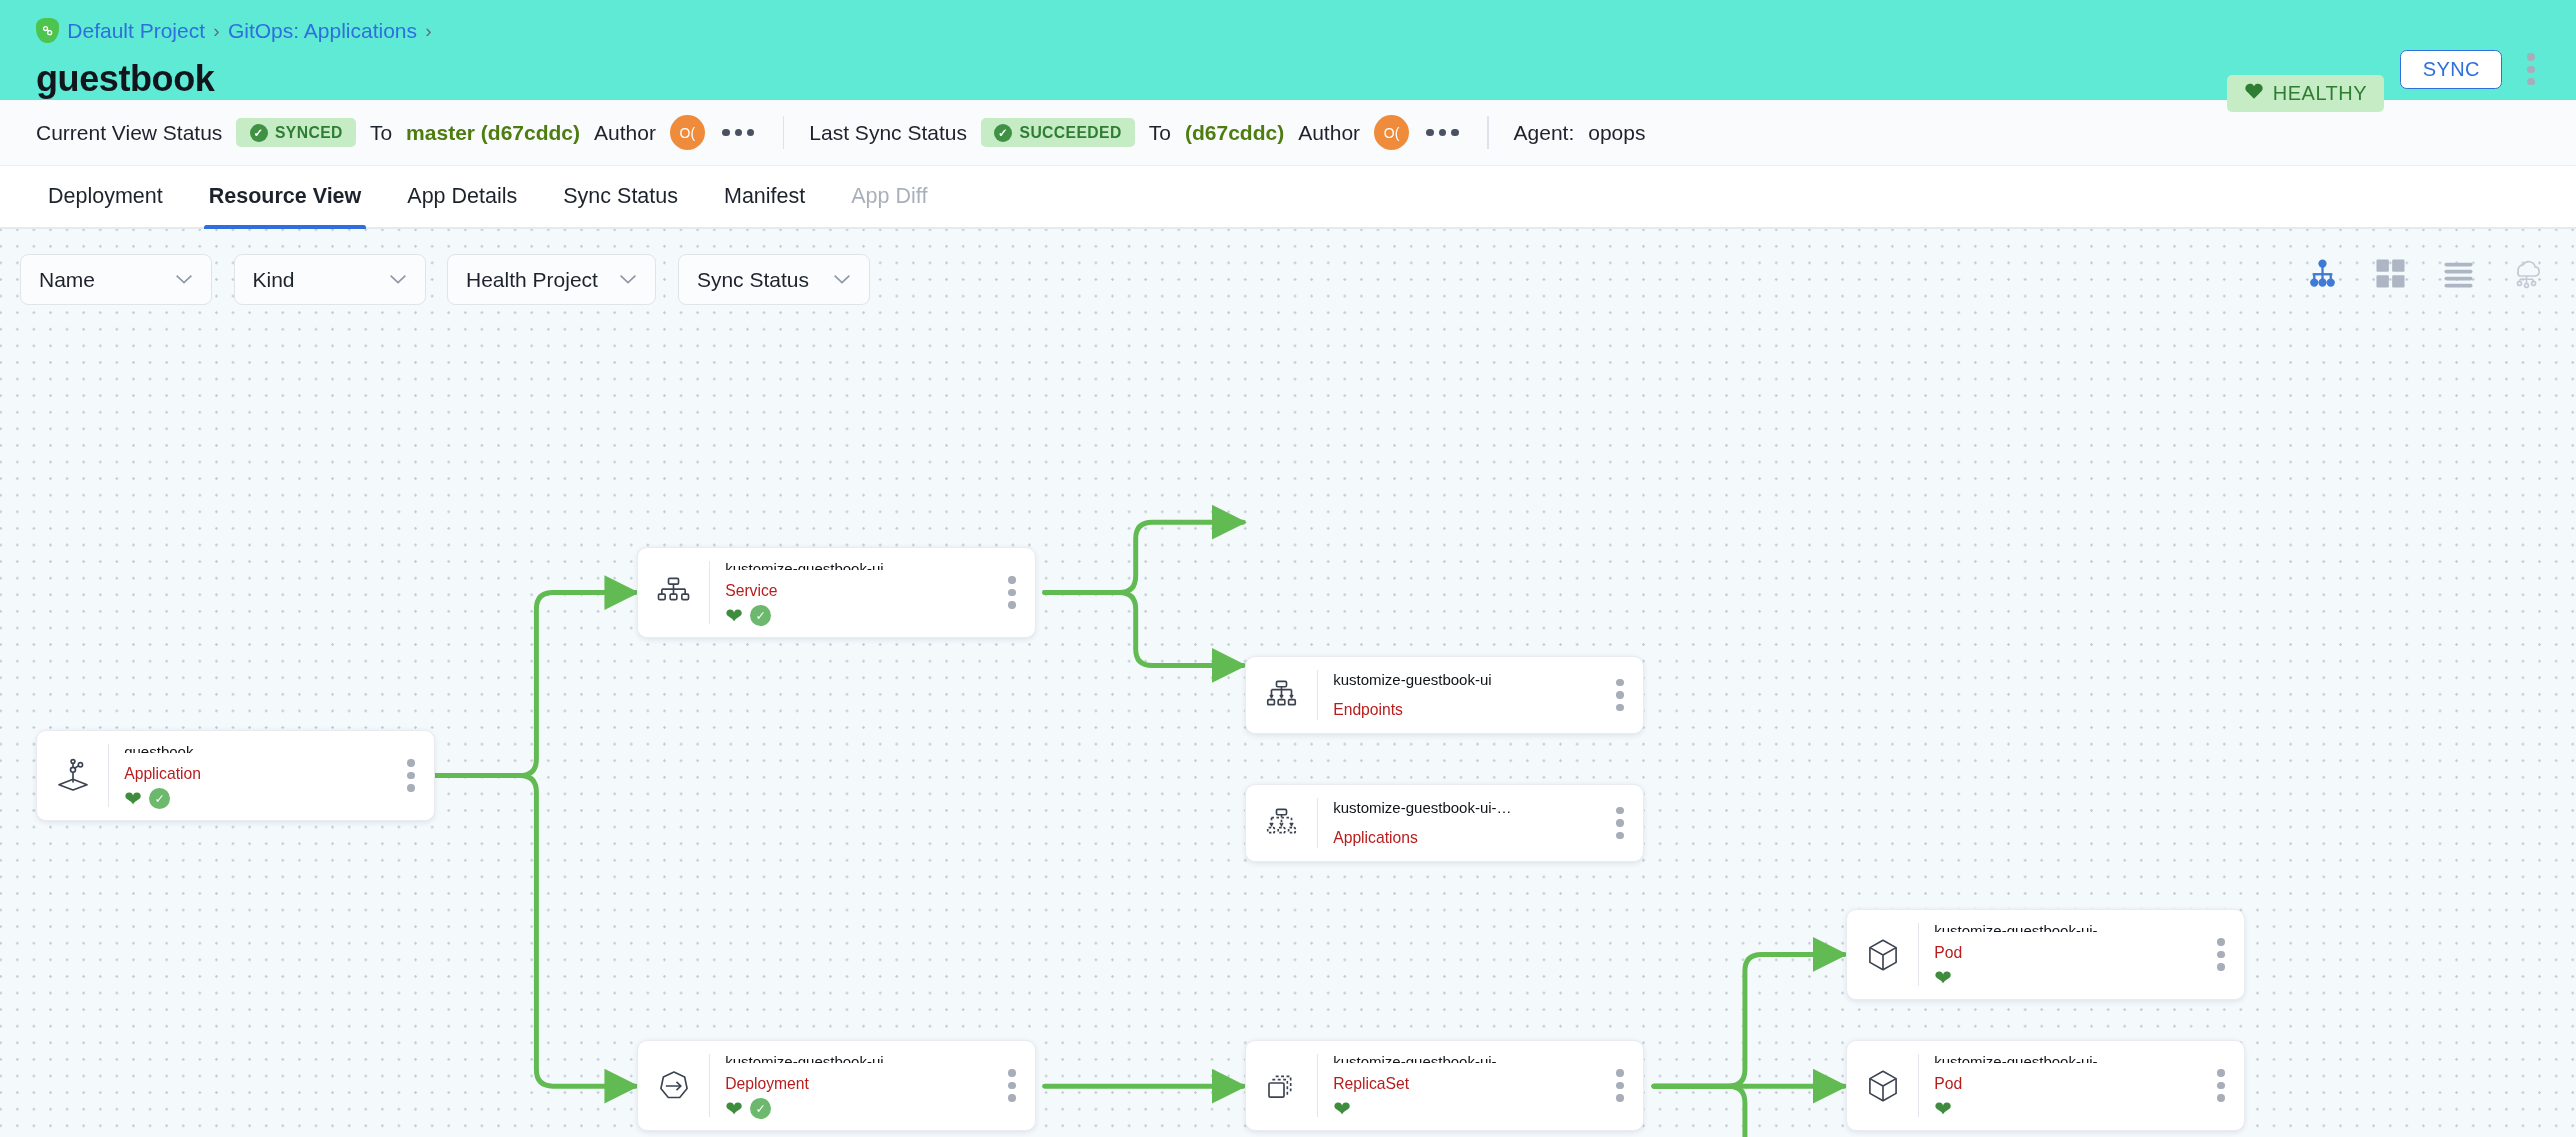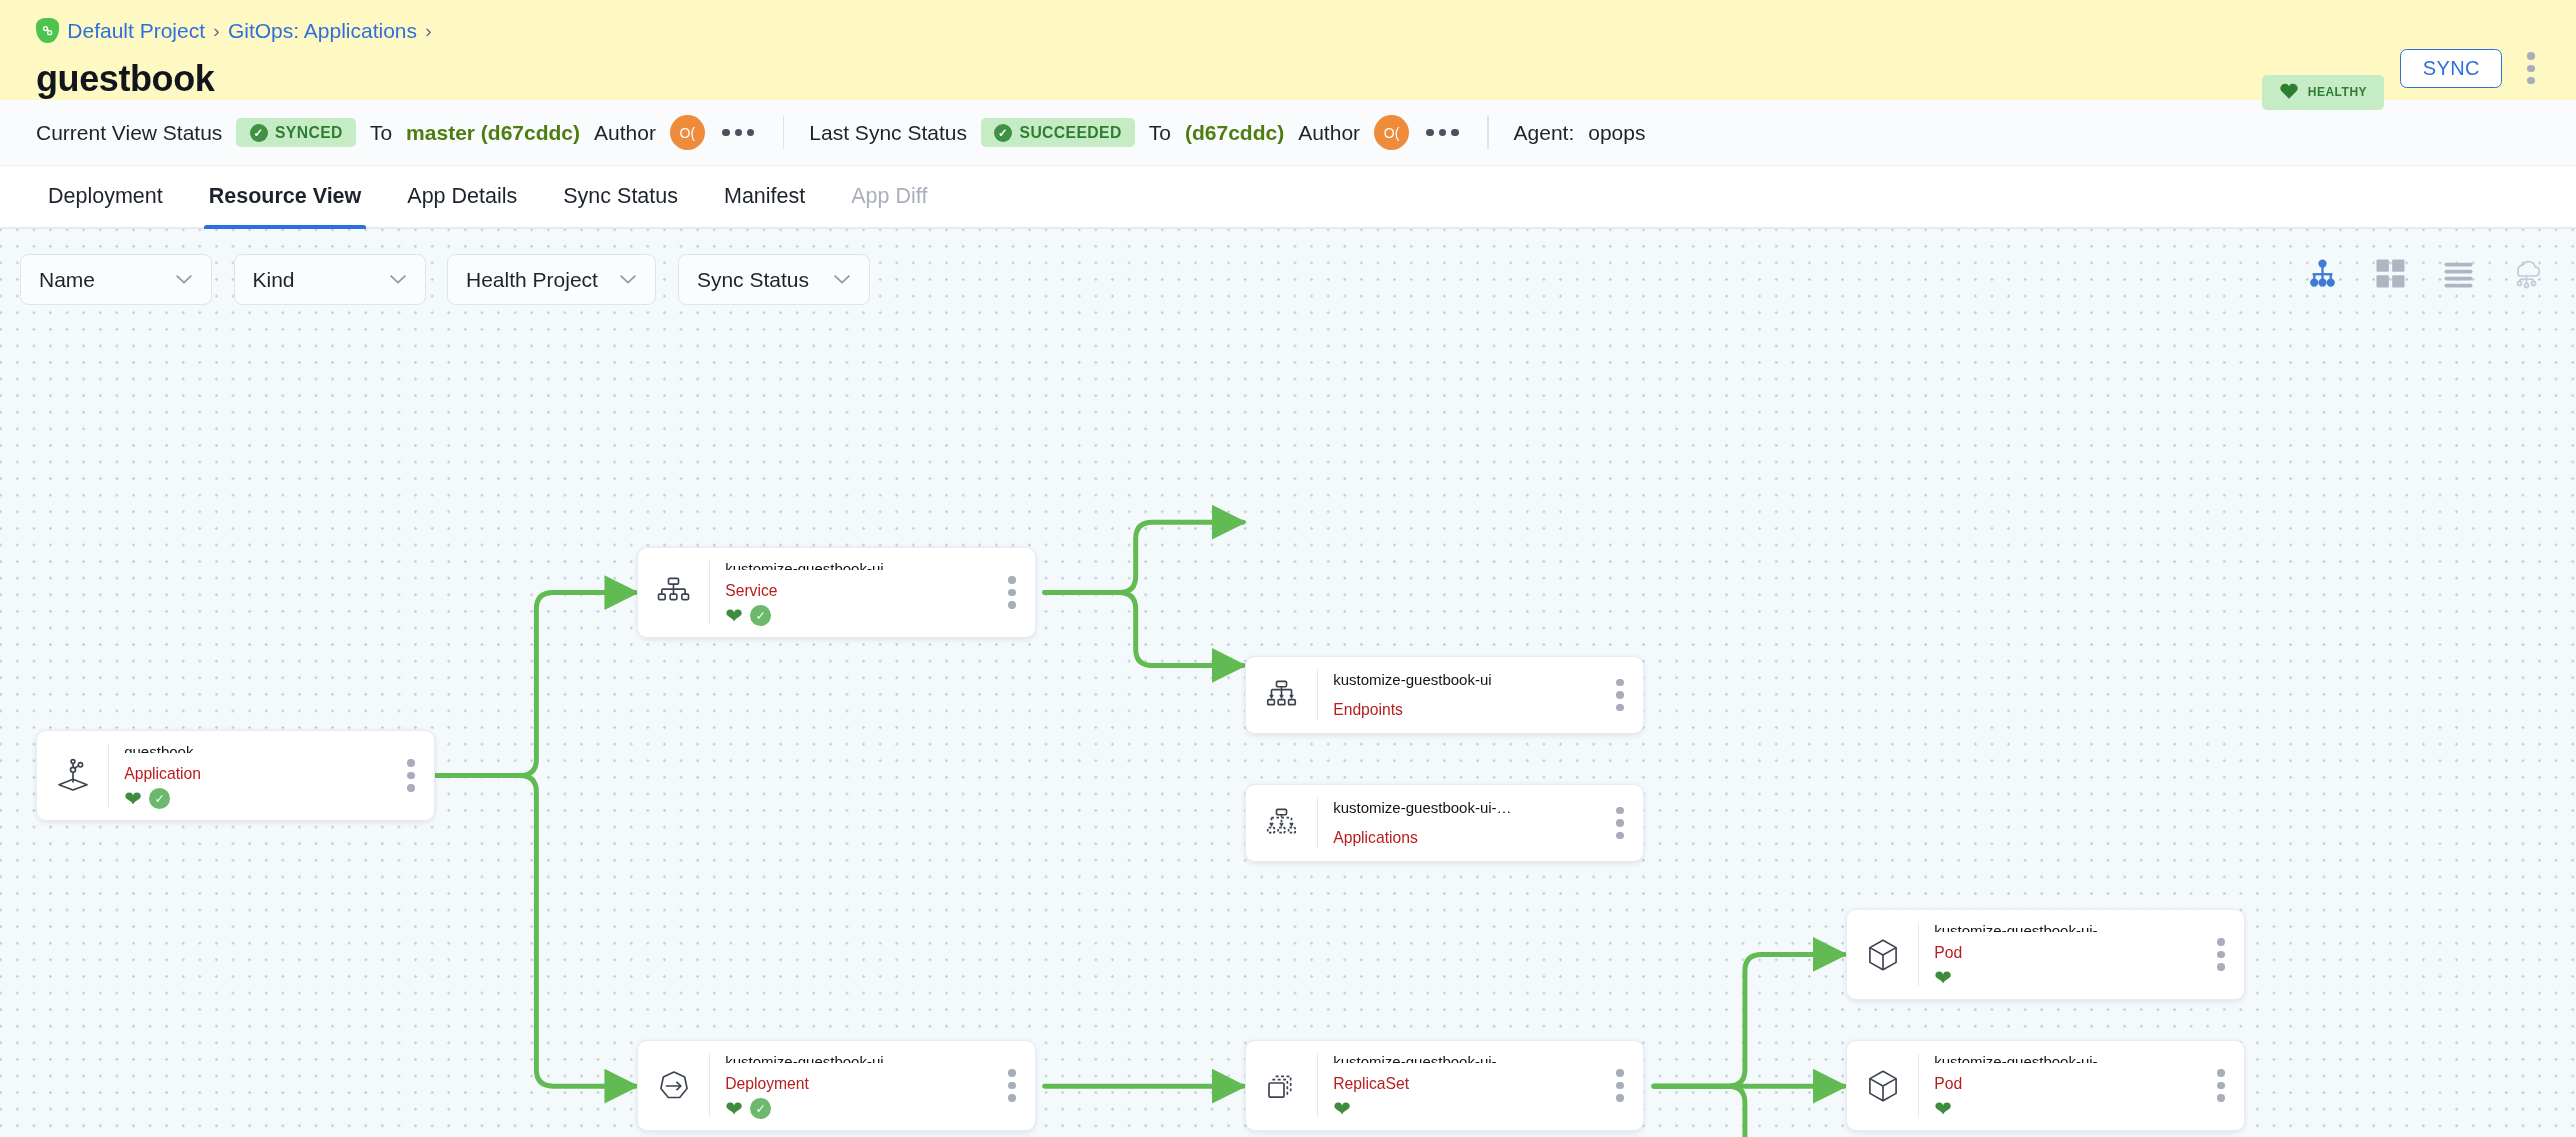--- a/index.html
+++ b/index.html
@@ -5,21 +5,21 @@
   * { box-sizing: border-box; margin: 0; padding: 0; }
   html, body {
     width: 2576px; height: 1137px;
     font-family: "Liberation Sans", sans-serif;
     background: #ffffff;
     overflow: hidden;
   }
 
   
   .app-header {
-    background: #fef9c3;
+    background: #5eead4;
     padding: 18px 36px 0 36px;
     position: relative;
   }
   .breadcrumb {
     display: flex; align-items: center; gap: 8.3px;
     font-size: 21px; line-height: 1;
   }
   .bc-logo {
     width: 23px; height: 25px;
     background: #4dc44d;
@@ -37,21 +37,21 @@
     margin-top: 15px;
   }
 
   .header-actions {
     position: absolute; right: 33px; top: 26.5px;
     display: flex; align-items: center; gap: 16.6px;
   }
   .badge-healthy {
     background: #c6ecc6; color: #2e7d32;
     border-radius: 5px; padding: 7.4px 16.6px;
-    font-size: 12px; font-weight: bold; letter-spacing: 0.5px;
+    font-size: 20px; font-weight: normal; letter-spacing: 0.5px;
     display: flex; align-items: center; gap: 9px; margin-top: 48px;
   }
   .btn-sync {
     border: 1.7px solid #2f6fdd; color: #2f6fdd; background: #fff;
     border-radius: 6.6px; padding: 7.4px 21.5px;
     font-size: 20px; font-weight: 500; letter-spacing: 0.4px;
     cursor: pointer; font-family: inherit;
   }
   .kebab-v {
     display: flex; flex-direction: column; gap: 5px;

